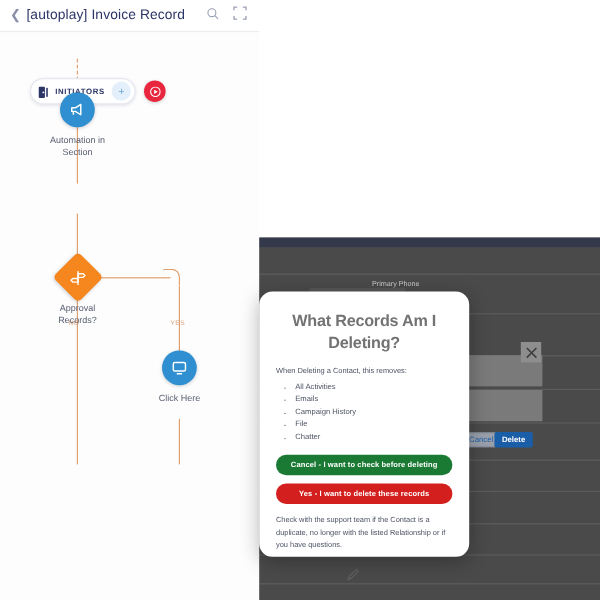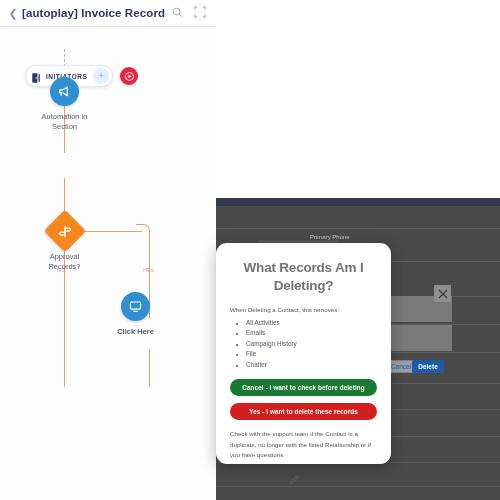--- a/index.html
+++ b/index.html
@@ -14,21 +14,21 @@
   .topbar{
     position:absolute; left:0; top:0; width:216px; height:27px;
     background:#ffffff; border-bottom:1px solid #e8e8ee;
     display:flex; align-items:center;
   }
   .back-chev{
     width:18px; margin-left:4px; text-align:center;
     color:#8b90a8; font-size:11px; line-height:1; cursor:pointer;
   }
   .topbar-title{
-    flex:1; font-size:11.5px; font-weight:700; color:#2b3566;
+    flex:1; font-size:11.5px; font-weight:400; color:#2b3566;
     letter-spacing:.1px; white-space:nowrap; overflow:hidden;
   }
   .topbar-icons{ display:flex; align-items:center; gap:11px; margin-right:10px;}
   .ic{ color:#9aa0b5; display:block; }
 
   
   .canvas{
     position:absolute; left:0; top:27px; width:216px; height:473px;
     background:#fdfdfd;
   }
@@ -282,21 +282,21 @@
             <path d="M8 1.8v12.4"></path>
             <path d="M8 4.2h4.6l1.6 1.6-1.6 1.6H8z"></path>
             <path d="M8 8.4H3.4L1.8 10l1.6 1.6H8z"></path>
           </g>
         </svg>
       </span>
     </div>
     <div class="node-label">Approval Records?</div>
   </div>
 
-  <div class="node" style="left:107px; top:265px; width:57px;font-weight:bold;">
+  <div class="node" style="left:121px; top:265px; width:57px;">
     <div class="circ blue">
       <svg width="15" height="15" viewBox="0 0 16 16" aria-hidden="true">
         <g fill="none" stroke="#fff" stroke-width="1.3" stroke-linejoin="round">
           <rect x="2.6" y="3.2" width="10.8" height="7.6" rx="1.4"></rect>
           <path d="M5.6 13.2h4.8"></path>
         </g>
       </svg>
     </div>
     <div class="node-label">Click Here</div>
   </div>

